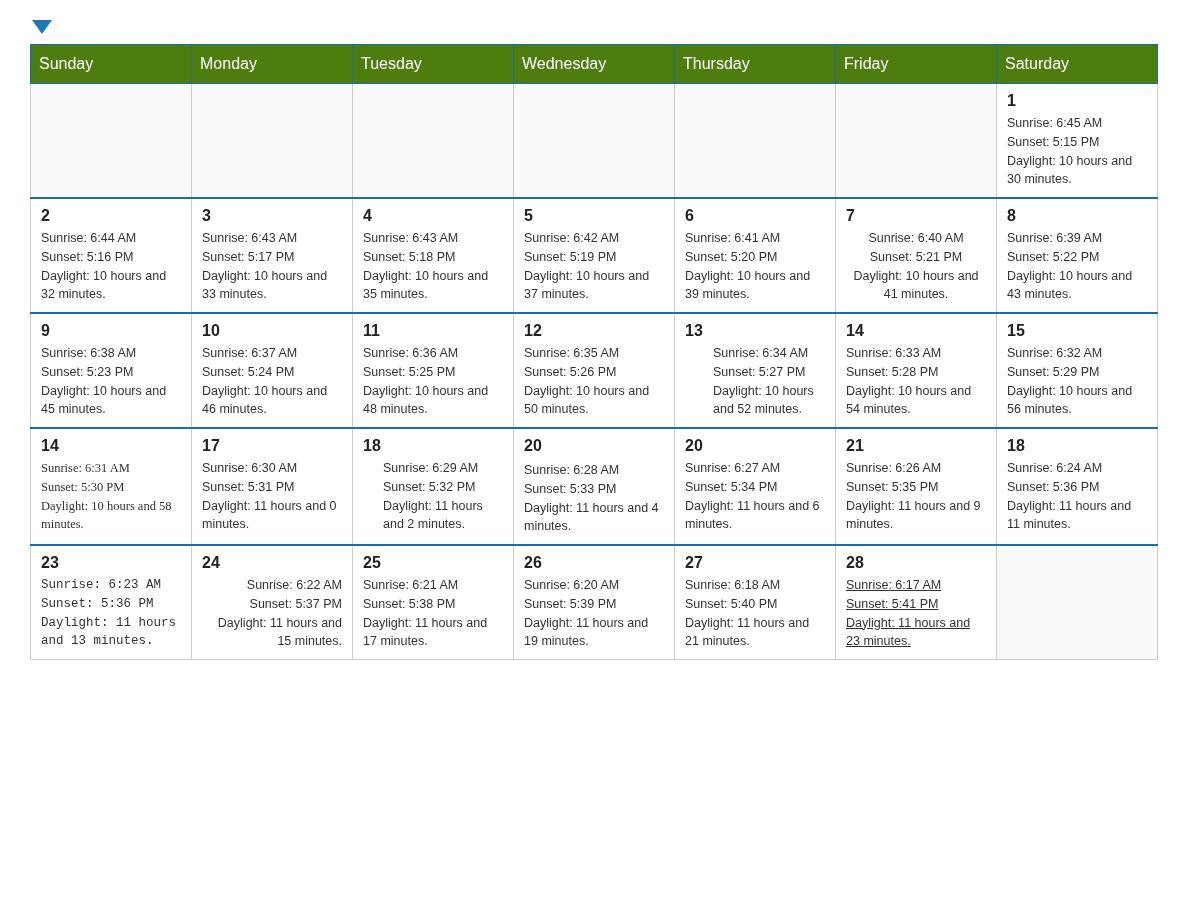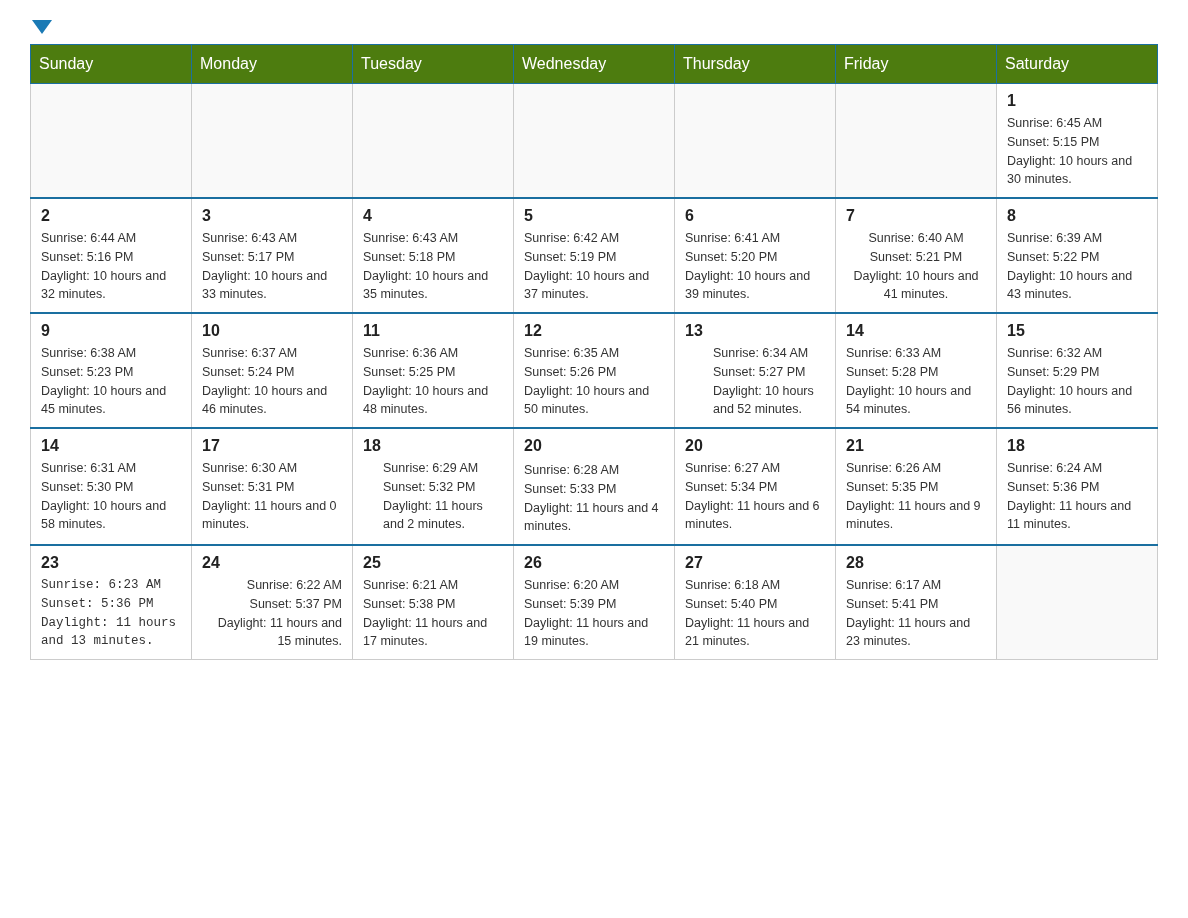--- a/index.html
+++ b/index.html
@@ -227,21 +227,21 @@
         <td>
           <span class="day-num">15</span>
           <div class="day-info" style="white-space: pre-line;">Sunrise: 6:32 AM
 Sunset: 5:29 PM
 Daylight: 10 hours and 56 minutes.</div>
         </td>
       </tr>
       <tr class="row-divider">
         <td>
           <span class="day-num">14</span>
-          <div class="day-info" style="white-space: pre-line;">Sunrise: 6:31 AM
+          <div class="day-info" style="white-space: pre-line; font-family: Liberation Serif, serif;">Sunrise: 6:31 AM
 Sunset: 5:30 PM
 Daylight: 10 hours and 58 minutes.</div>
         </td>
         <td>
           <span class="day-num">17</span>
           <div class="day-info" style="white-space: pre-line;">Sunrise: 6:30 AM
 Sunset: 5:31 PM
 Daylight: 11 hours and 0 minutes.</div>
         </td>
         <td>
@@ -301,20 +301,20 @@
 Daylight: 11 hours and 19 minutes.</div>
         </td>
         <td>
           <span class="day-num">27</span>
           <div class="day-info" style="white-space: pre-line;">Sunrise: 6:18 AM
 Sunset: 5:40 PM
 Daylight: 11 hours and 21 minutes.</div>
         </td>
         <td>
           <span class="day-num">28</span>
-          <div class="day-info" style="white-space: pre-line;">Sunrise: 6:17 AM
+          <div class="day-info" style="white-space: pre-line; text-decoration: underline;">Sunrise: 6:17 AM
 Sunset: 5:41 PM
 Daylight: 11 hours and 23 minutes.</div>
         </td>
         <td class="empty-cell"></td>
       </tr>
     </tbody>
 </table>
 
 </body></html>

